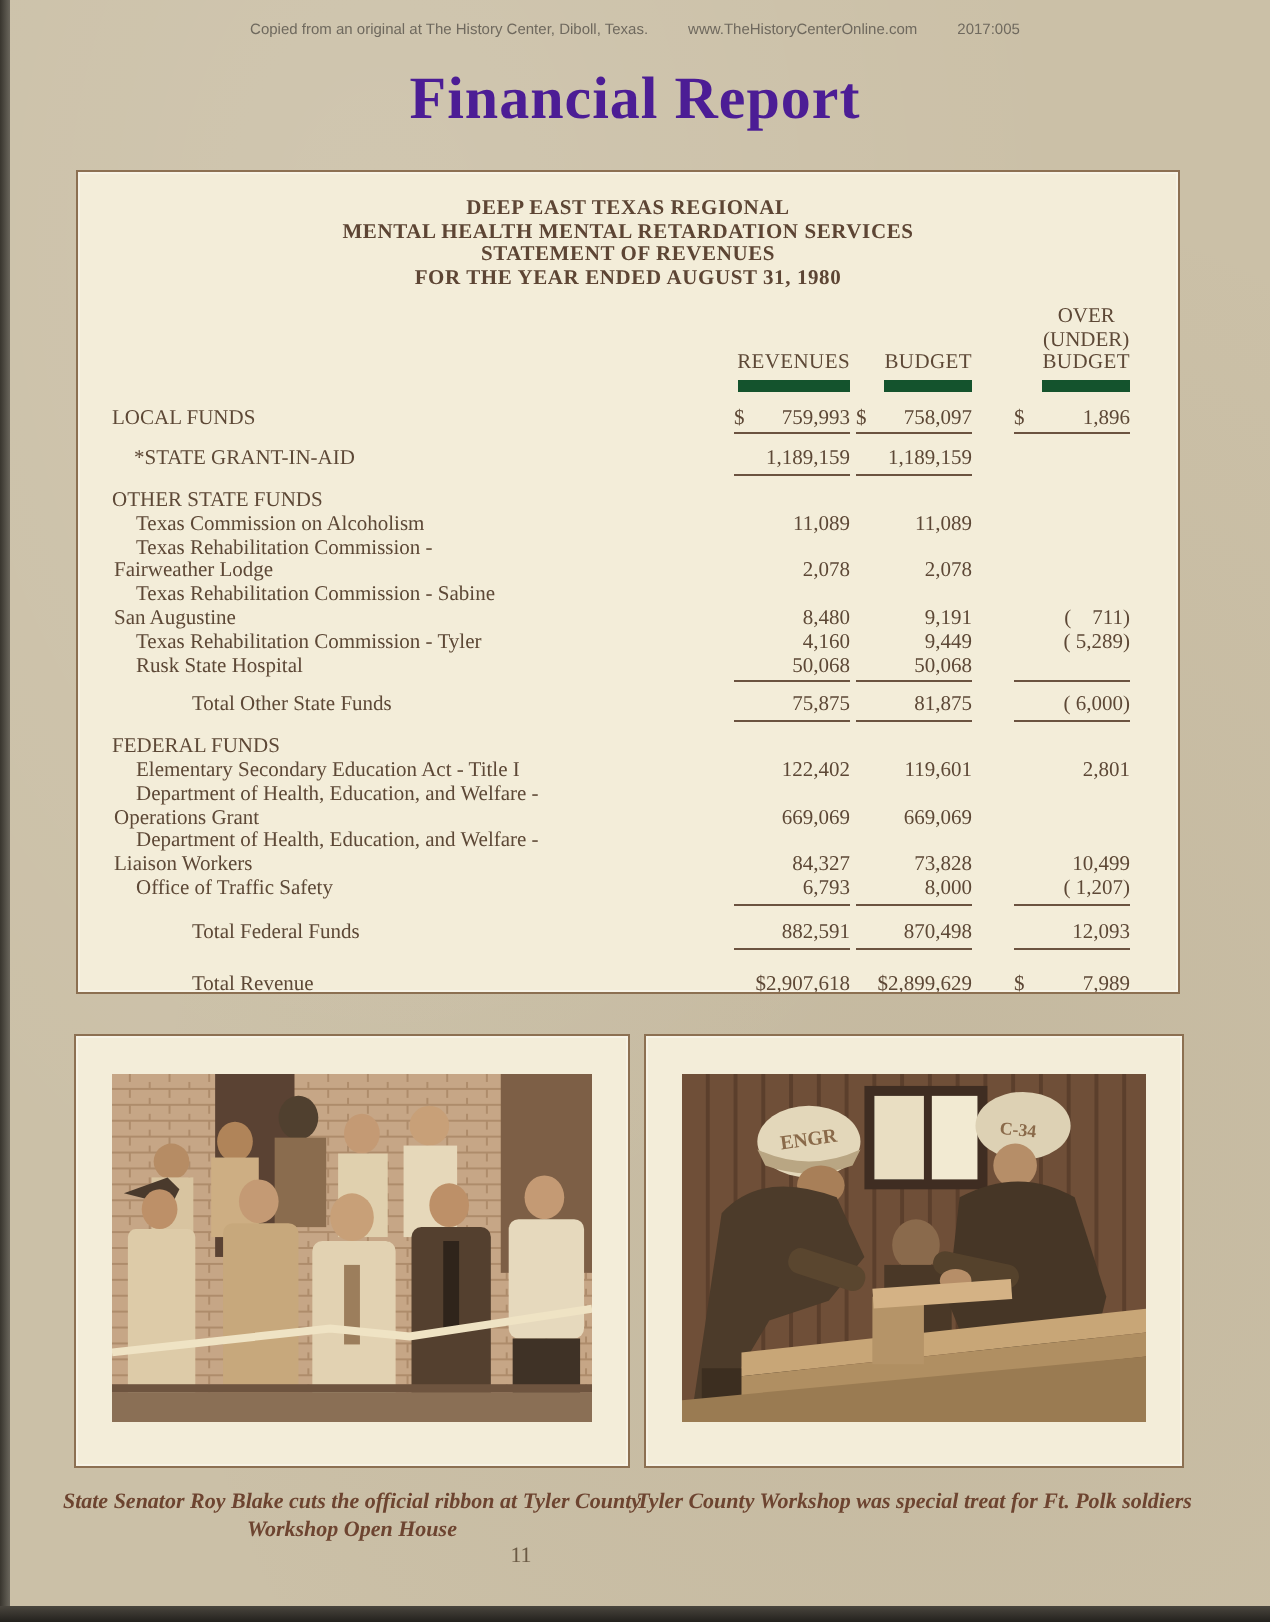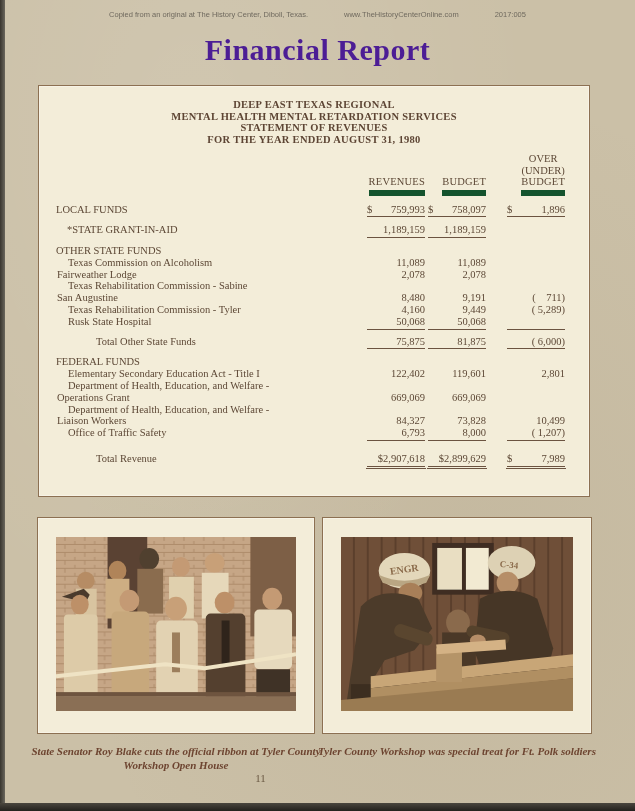--- a/index.html
+++ b/index.html
@@ -11,21 +11,21 @@
       #cbc0a7;
     font-family:"Liberation Serif", serif;
     color:#5d4836;
   }
   .edge-left{position:absolute;left:0;top:0;width:5px;height:811px;
     background:linear-gradient(90deg,#38352e,#6a665c);}
   .edge-bottom{position:absolute;left:0;bottom:0;width:635px;height:8px;
     background:linear-gradient(0deg,#23211d,#4a463e);}
   .scan-line{
     position:absolute;top:10px;left:0;width:635px;
-    display:flex;justify-content:center;gap:36px;
+    display:flex;justify-content:center;gap:20px;
     font-family:"Liberation Sans", sans-serif;font-size:7.5px;color:#6f695e;
   }
   .page-title{
     position:absolute;top:33px;left:0;width:635px;text-align:center;
     font-size:30px;font-weight:bold;color:#4c1d95;letter-spacing:0.5px;
   }
   .panel{
     position:absolute;background:#f3edd9;border:1.5px solid #8c7052;
     box-shadow:inset 0 0 0 1px rgba(255,255,255,0.35);
     box-sizing:border-box;
@@ -117,20 +117,26 @@
         <div class="tcell"></div>
         <div class="tcell"></div>
       </div>
       <div class="trow">
         <div class="tlabel ind1">Texas Commission on Alcoholism</div>
         <div class="tcell"><span class="val">11,089</span></div>
         <div class="tcell"><span class="val">11,089</span></div>
         <div class="tcell"></div>
       </div>
       <div class="trow">
+        <div class="tlabel ind1">Texas Rehabilitation Commission -</div>
+        <div class="tcell"></div>
+        <div class="tcell"></div>
+        <div class="tcell"></div>
+      </div>
+      <div class="trow">
         <div class="tlabel ind2">Fairweather Lodge</div>
         <div class="tcell"><span class="val">2,078</span></div>
         <div class="tcell"><span class="val">2,078</span></div>
         <div class="tcell"></div>
       </div>
       <div class="trow">
         <div class="tlabel ind1">Texas Rehabilitation Commission - Sabine</div>
         <div class="tcell"></div>
         <div class="tcell"></div>
         <div class="tcell"></div>
@@ -193,20 +199,26 @@
         <div class="tlabel ind2">Liaison Workers</div>
         <div class="tcell"><span class="val">84,327</span></div>
         <div class="tcell"><span class="val">73,828</span></div>
         <div class="tcell"><span class="val">10,499</span></div>
       </div>
       <div class="trow">
         <div class="tlabel ind1">Office of Traffic Safety</div>
         <div class="tcell"><span class="val ul">6,793</span></div>
         <div class="tcell"><span class="val ul">8,000</span></div>
         <div class="tcell"><span class="val ul">( 1,207)</span></div>
+      </div>
+      <div class="trow" style="margin-top: 8px;">
+        <div class="tlabel ind3">Total Federal Funds</div>
+        <div class="tcell"><span class="val ul">882,591</span></div>
+        <div class="tcell"><span class="val ul">870,498</span></div>
+        <div class="tcell"><span class="val ul">12,093</span></div>
       </div>
       <div class="trow" style="margin-top: 12px;">
         <div class="tlabel ind3">Total Revenue</div>
         <div class="tcell"><span class="val dul">$2,907,618</span></div>
         <div class="tcell"><span class="val dul">$2,899,629</span></div>
         <div class="tcell"><span class="val dul money"><span>$</span><span>7,989</span></span></div>
       </div>
     </div>
 </div>
 

